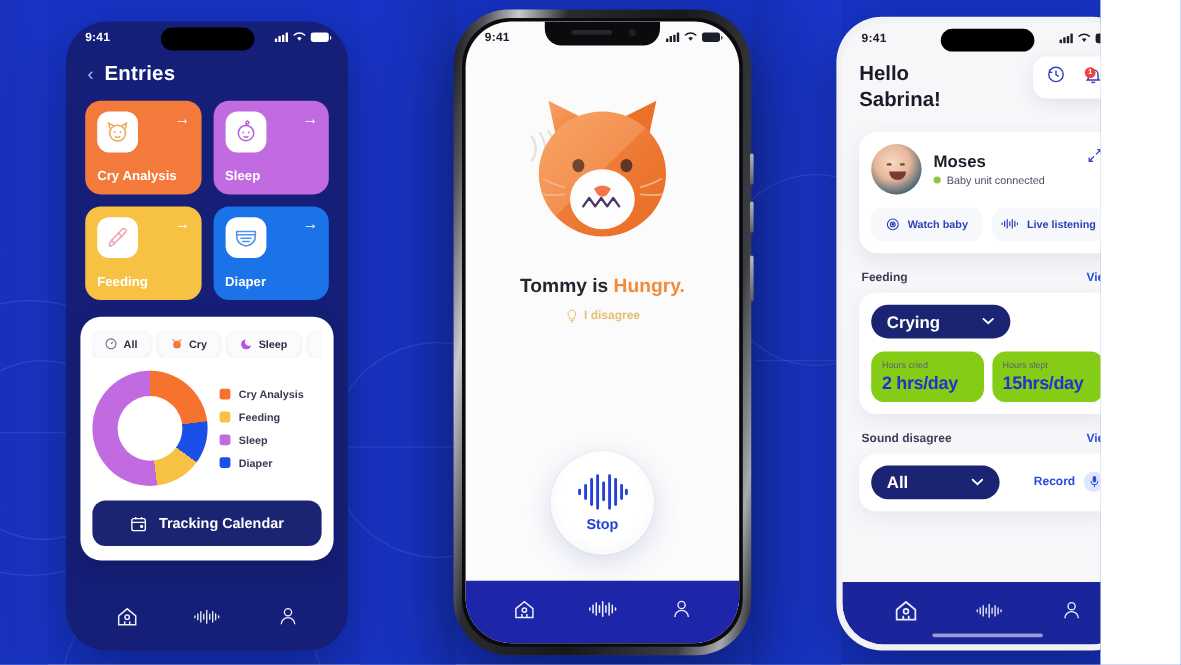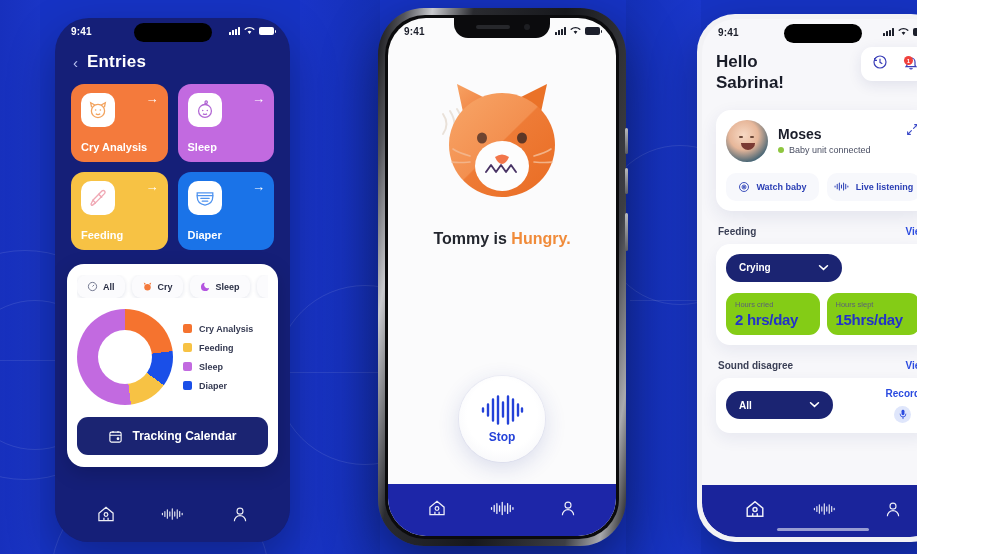--- a/index.html
+++ b/index.html
@@ -253,30 +253,30 @@
   .sec-view { font-size: 10px; color: #2b4be0; font-weight: bold; cursor: pointer; }
   .panel {
     background: #fff; border-radius: 14px; padding: 10px;
     box-shadow: 0 6px 16px rgba(30,40,110,0.07);
   }
   .dropdown {
     background: #1b2472; border-radius: 16px; height: 28px;
     display: flex; align-items: center; justify-content: space-between;
     padding: 0 13px; width: 60%; cursor: pointer;
   }
-  .dropdown .dv { color: #fff; font-size: 10px; font-weight: bold; }
+  .dropdown .dv { color: #fff; font-size: 14px; font-weight: bold; }
   .dropdown .dc { color: #fff; font-size: 9px; }
   .stat-row { display: flex; gap: 7px; margin-top: 11px; }
   .stat {
     flex: 1; background: #84cc16; border-radius: 11px; padding: 7px 9px;
   }
   .stat-l { font-size: 7.5px; color: #5b6176; }
   .stat-v { font-size: 15px; font-weight: bold; color: #2233c9; margin-top: 2px; letter-spacing: -.3px; }
   .sound-row { display: flex; align-items: center; justify-content: space-between; }
-  .record { display: flex; align-items: center; gap: 7px; font-size: 10px; font-weight: bold; color: #2b4be0; cursor: pointer; flex-direction: column; }
+  .record { display: flex; align-items: center; gap: 7px; font-size: 10px; font-weight: bold; color: #2b4be0; cursor: pointer; }
   .rec-ico { width: 17px; height: 17px; border-radius: 50%; background: #dfe6fb; display:flex; align-items:center; justify-content:center; }
 </style>
 </head>
 <body>
 
 <div id="stage">
 
   <div class="bg-band" style="left:0;width:40px;background:linear-gradient(90deg,#1730bd,#1a35c6)"></div>
   <div class="bg-band" style="left:300px;width:80px;background:linear-gradient(90deg,#1934c8,#1530b6)"></div>
   <div class="bg-band" style="left:626px;width:75px;background:linear-gradient(90deg,#1430b8,#1a37cc)"></div>
@@ -531,20 +531,27 @@
               <path d="M69 85 q7 -5 14 0 q-3 7 -7 7 q-4 0 -7 -7 Z" fill="#f2764a"></path>
 
               <path d="M60 100 l5 -7 l5 7 l5 -7 l5 7 l5 -7 l5 7" stroke="#4a3566" stroke-width="1.9" fill="none" stroke-linejoin="round" stroke-linecap="round"></path>
             </svg>
           </div>
 
           <div class="cat-status">
             <span>Tommy is </span><span class="hl">Hungry.</span>
           </div>
 
+          <div class="disagree">
+            <svg width="11" height="13" viewBox="0 0 24 26" fill="none" stroke="#d9a93f" stroke-width="1.8">
+              <path d="M12 2 a7 7 0 0 1 4.4 12.4 V18 h-8.8 v-3.6 A7 7 0 0 1 12 2 Z"></path>
+                <path d="M9 21 h6 M10 24 h4"></path>
+            </svg>
+            <span>I disagree</span>
+          </div>
 
           <div class="stop-btn">
             <svg width="44" height="30" viewBox="0 0 44 30" stroke="#2442d8" stroke-width="2.4" stroke-linecap="round">
               <path d="M3 14 v3 M8 10 v11 M13 5 v21 M18 2 v27 M23 8 v14 M28 2 v27 M33 5 v21 M38 10 v11 M42 14 v3" transform="translate(0,-0.5)"></path>
             </svg>
             <span class="stop-lbl">Stop</span>
           </div>
         </div>
 
         <div class="navbar nav-c" style="border-radius:0 0 36px 36px;">

